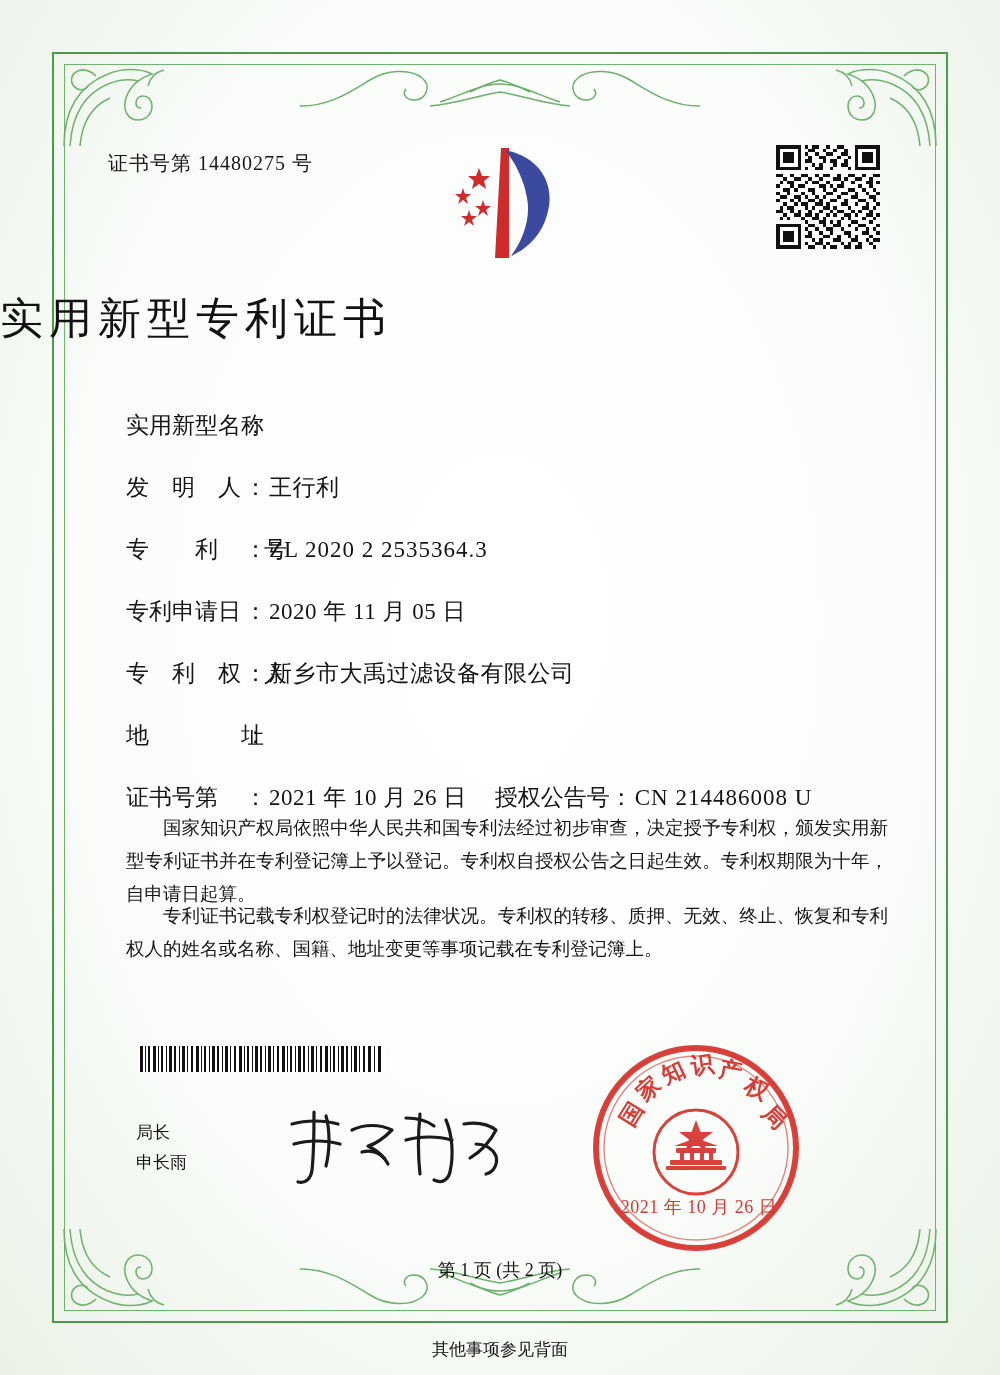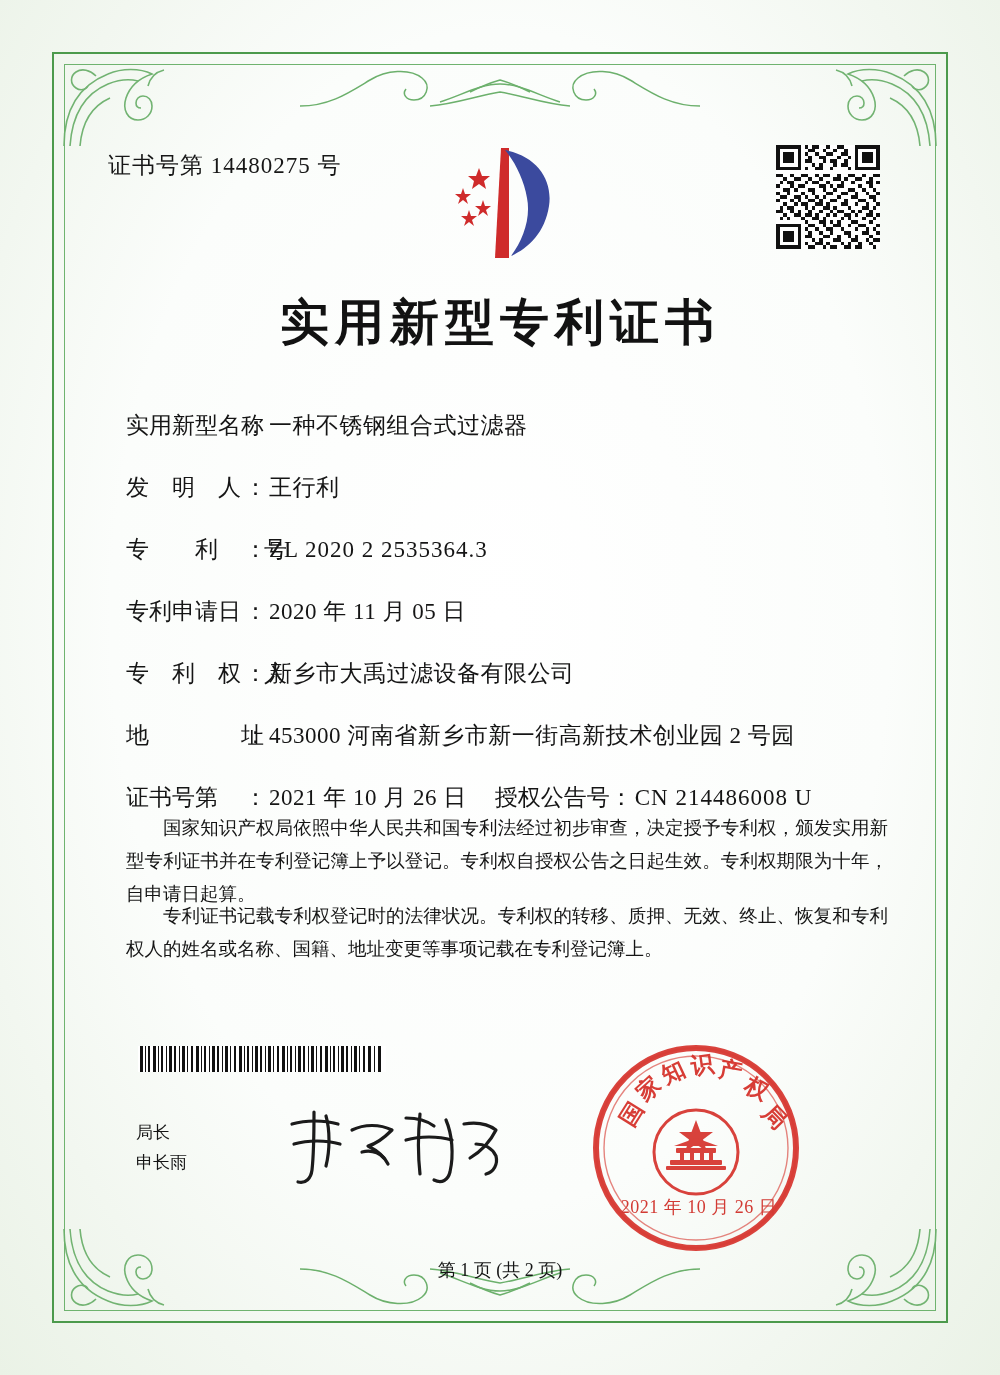--- a/index.html
+++ b/index.html
@@ -53,21 +53,21 @@
     color: #6cb06c;
   }
   .edge-top { top: 62px; }
   .edge-bottom { bottom: 62px; transform: translateX(-50%) scaleY(-1); }
   .edge-top svg, .edge-bottom svg { width: 100%; height: 100%; display: block; }
 
   
   .cert-no {
     position: absolute;
     left: 108px; top: 150px;
-    font-size: 23px;
+    font-size: 20px;
     letter-spacing: 1px;
     color: #171717;
     white-space: nowrap;
   }
   .logo {
     position: absolute;
     left: 50%; top: 140px;
     transform: translateX(-50%);
     width: 150px; height: 125px;
   }
@@ -76,24 +76,23 @@
   .qr {
     position: absolute;
     right: 120px; top: 145px;
     width: 104px; height: 104px;
   }
   .qr svg { display: block; width: 100%; height: 100%; }
 
   .title {
     position: absolute;
     top: 290px; left: 0; right: 0;
-    text-align: center;
     font-family: "DejaVu Sans", "Liberation Sans", sans-serif;
-    font-size: 49px;
-    font-weight: bold;
+    font-size: 43px;
+    font-weight: normal;
     letter-spacing: 6px;
     color: #121212;
   }
 
   
   .fields {
     position: absolute;
     left: 126px; top: 410px;
     width: 760px;
     font-size: 23px;
@@ -488,21 +487,20 @@
       </g>
     </svg>
   </div>
 
   <div class="title">实用新型专利证书</div>
 
   <div class="fields">
     <div class="field-row">
       <span class="f-label">实用新型名称</span>
       <span class="f-sep">：</span>
-      <span class="f-value">一种不锈钢组合式过滤器</span>
     </div>
     <div class="field-row">
       <span class="f-label">发　明　人</span>
       <span class="f-sep">：</span>
       <span class="f-value">王行利</span>
     </div>
     <div class="field-row">
       <span class="f-label">专　　利　　号</span>
       <span class="f-sep">：</span>
       <span class="f-value mono-num">ZL 2020 2 2535364.3</span>
@@ -513,21 +511,20 @@
       <span class="f-value">2020 年 11 月 05 日</span>
     </div>
     <div class="field-row">
       <span class="f-label">专　利　权　人</span>
       <span class="f-sep">：</span>
       <span class="f-value">新乡市大禹过滤设备有限公司</span>
     </div>
     <div class="field-row">
       <span class="f-label">地　　　　址</span>
       <span class="f-sep">：</span>
-      <span class="f-value">453000 河南省新乡市新一街高新技术创业园 2 号园</span>
     </div>
     <div class="field-row split">
       <span class="f-label">证书号第</span>
       <span class="f-sep">：</span>
       <span class="f-value">2021 年 10 月 26 日</span>
       <span class="second">
         <span class="f-label2">授权公告号</span>
         <span class="f-sep">：</span>
         <span class="f-value mono-num">CN 214486008 U</span>
       </span>
@@ -654,13 +651,14 @@
         <text transform="translate(130,36) rotate(10)">产</text>
         <text transform="translate(155,50) rotate(28)">权</text>
         <text transform="translate(173,74) rotate(46)">局</text>
       </g>
       <circle cx="108" cy="108" r="100" fill="none" stroke="#d6332c" stroke-width="2" opacity="0.35"></circle>
     </svg>
   </div>
   <div class="seal-date">2021 年 10 月 26 日</div>
 
   <div class="page-num">第 1 页 (共 2 页)</div>
+  <div class="footer-note">其他事项参见背面</div>
 </div>
 
 </body></html>

